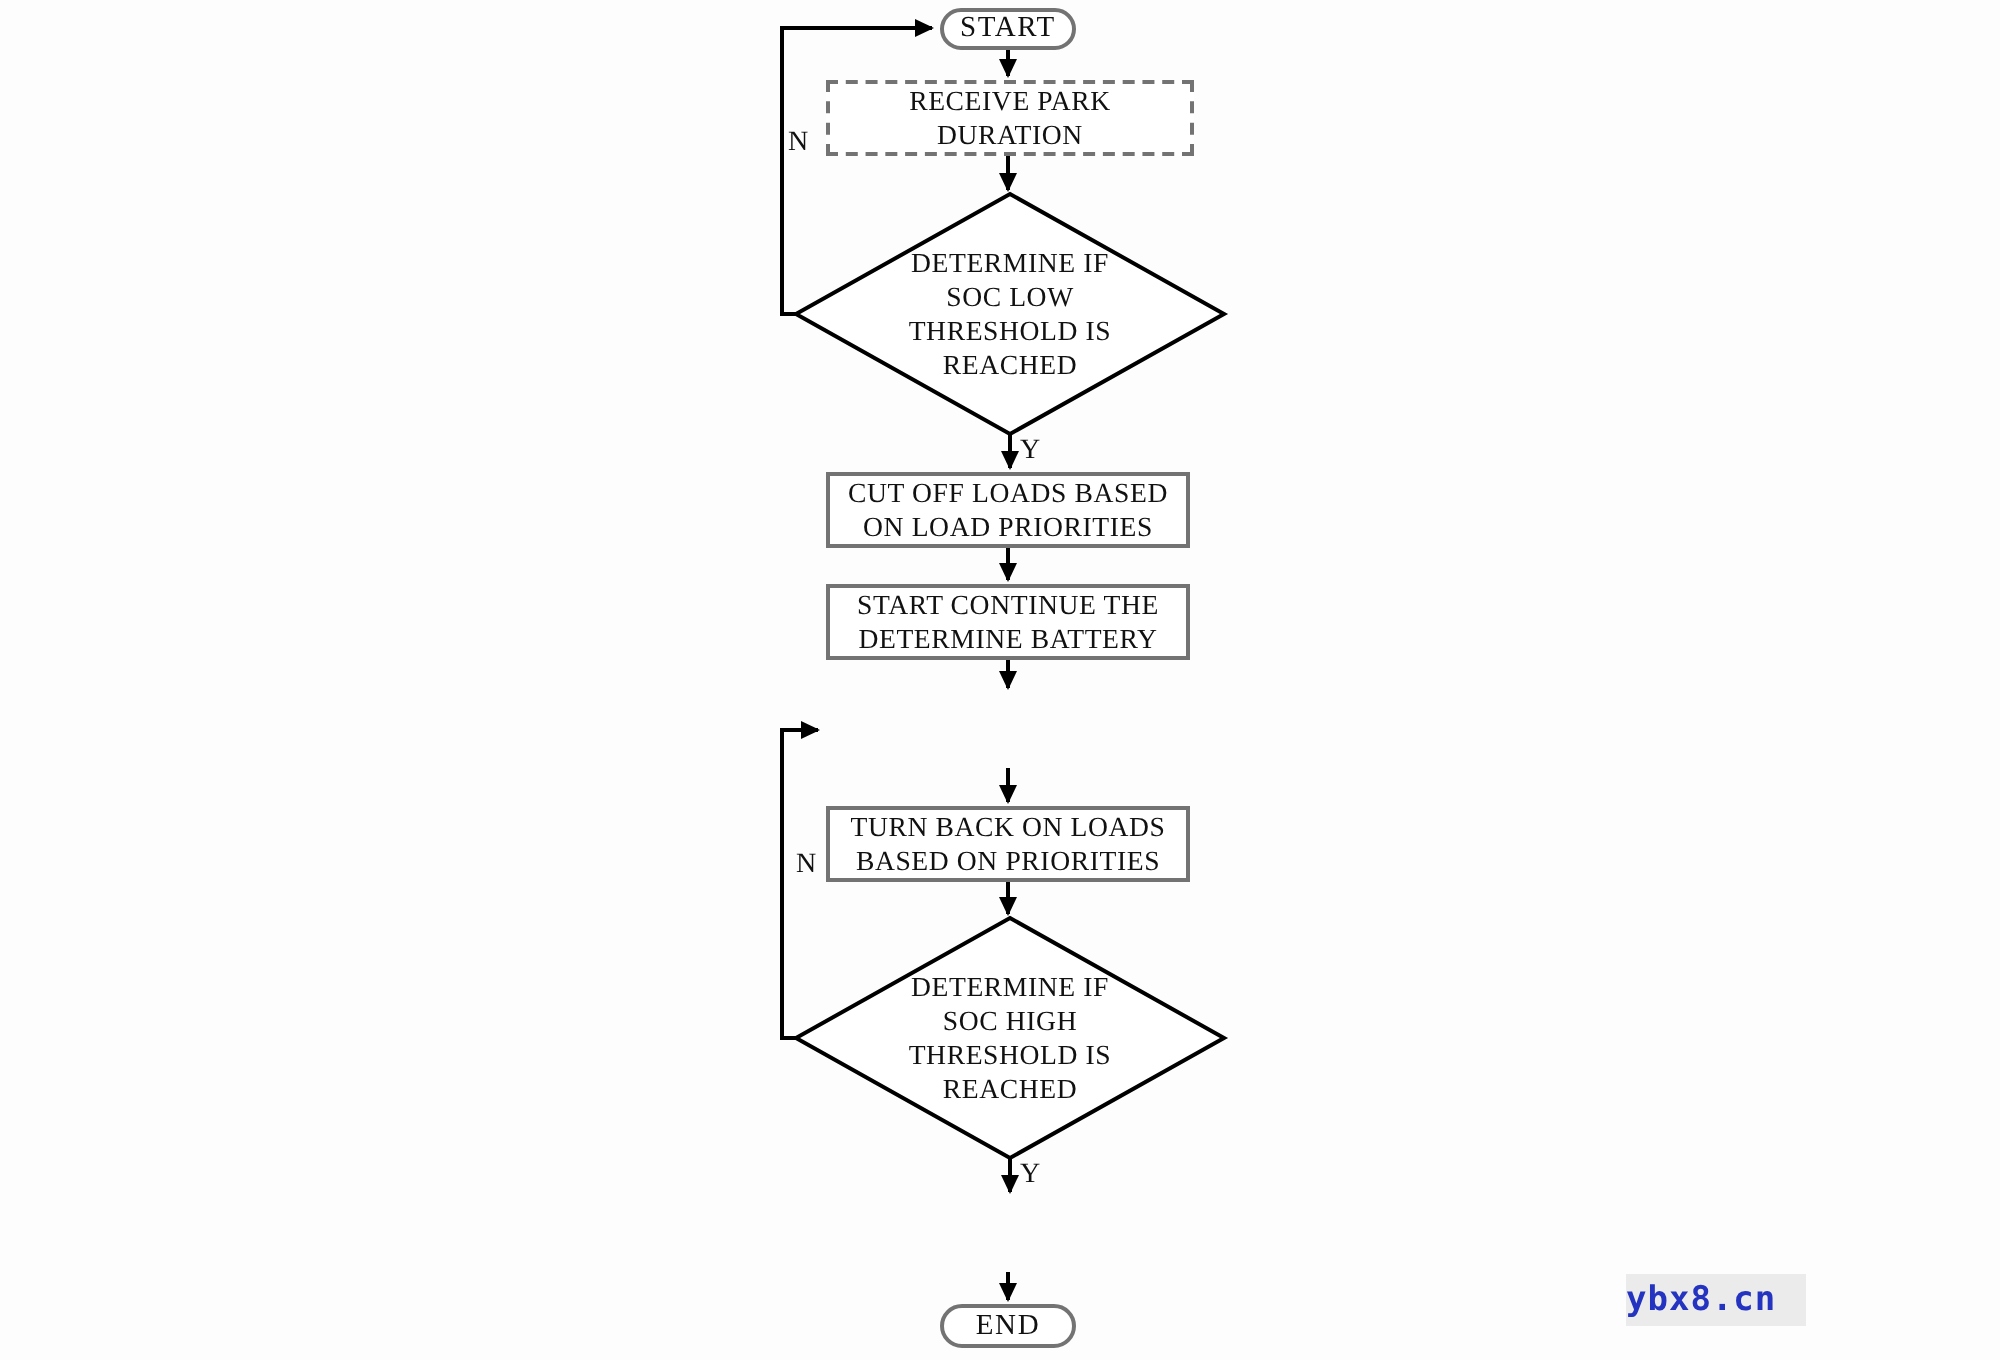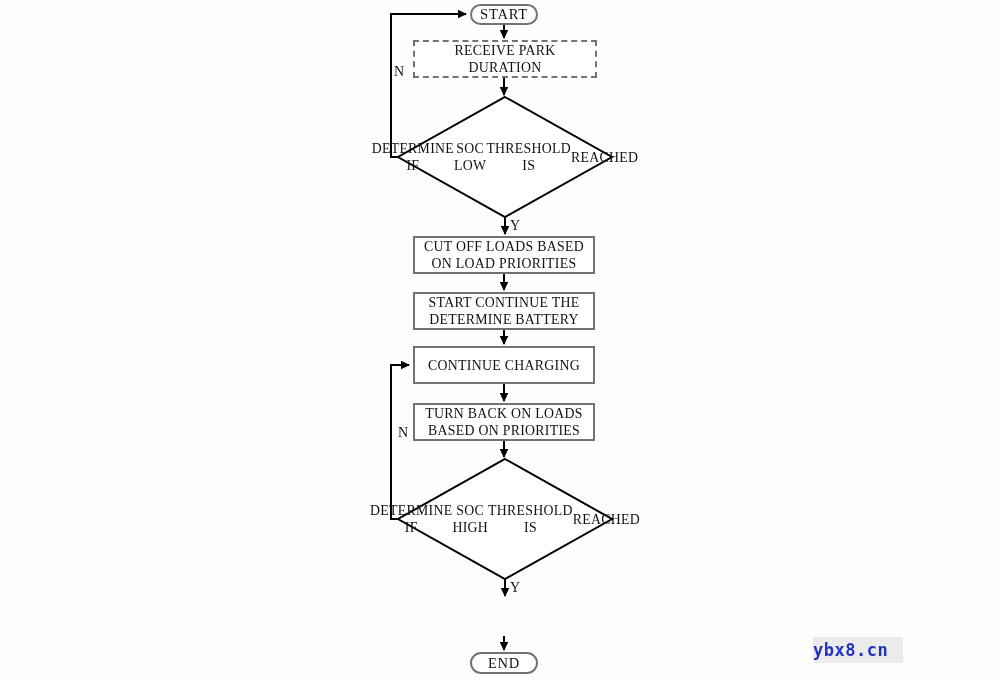--- a/index.html
+++ b/index.html
@@ -9,21 +9,21 @@
   }
   #wires{position:absolute;left:0;top:0;width:1000px;height:680px;}
   .node{
     position:absolute;display:flex;flex-direction:column;align-items:center;justify-content:center;
     background:#fff;border:2px solid #737373;text-align:center;
     font-size:13.8px;line-height:17px;letter-spacing:.3px;box-sizing:border-box;
   }
   .stadium{border-radius:12px;font-size:14.5px;letter-spacing:.8px;}
   .dashed{border-style:dashed;}
   .diamond-text{
-    position:absolute;display:flex;flex-direction:row;align-items:center;justify-content:center;
+    position:absolute;display:flex;flex-direction:column;align-items:center;justify-content:center;
     text-align:center;font-size:13.8px;line-height:17px;letter-spacing:.3px;background:transparent;border:none;
   }
   .node-start{left:470px;top:4px;width:68px;height:21px;}
   .node-receive{left:413px;top:40px;width:184px;height:38px;}
   .dtext-soclow{left:398px;top:97px;width:214px;height:120px;}
   .node-cutoff{left:413px;top:236px;width:182px;height:38px;}
   .node-startchg{left:413px;top:292px;width:182px;height:38px;}
   .node-continue{left:413px;top:346px;width:182px;height:38px;}
   .node-turnback{left:413px;top:403px;width:182px;height:38px;}
   .dtext-sochigh{left:398px;top:459px;width:214px;height:120px;}
@@ -91,23 +91,20 @@
   <div class="node node-cutoff">
     <span>CUT OFF LOADS BASED</span>
     <span>ON LOAD PRIORITIES</span>
   </div>
 
   <div class="node node-startchg">
     <span>START CONTINUE THE</span>
     <span>DETERMINE BATTERY</span>
   </div>
 
-  <div class="node node-continue">
-    <span>CONTINUE CHARGING</span>
-  </div>
 
   <div class="node node-turnback">
     <span>TURN BACK ON LOADS</span>
     <span>BASED ON PRIORITIES</span>
   </div>
 
   <div class="diamond-text dtext-sochigh">
     <span>DETERMINE IF</span>
     <span>SOC HIGH</span>
     <span>THRESHOLD IS</span>

